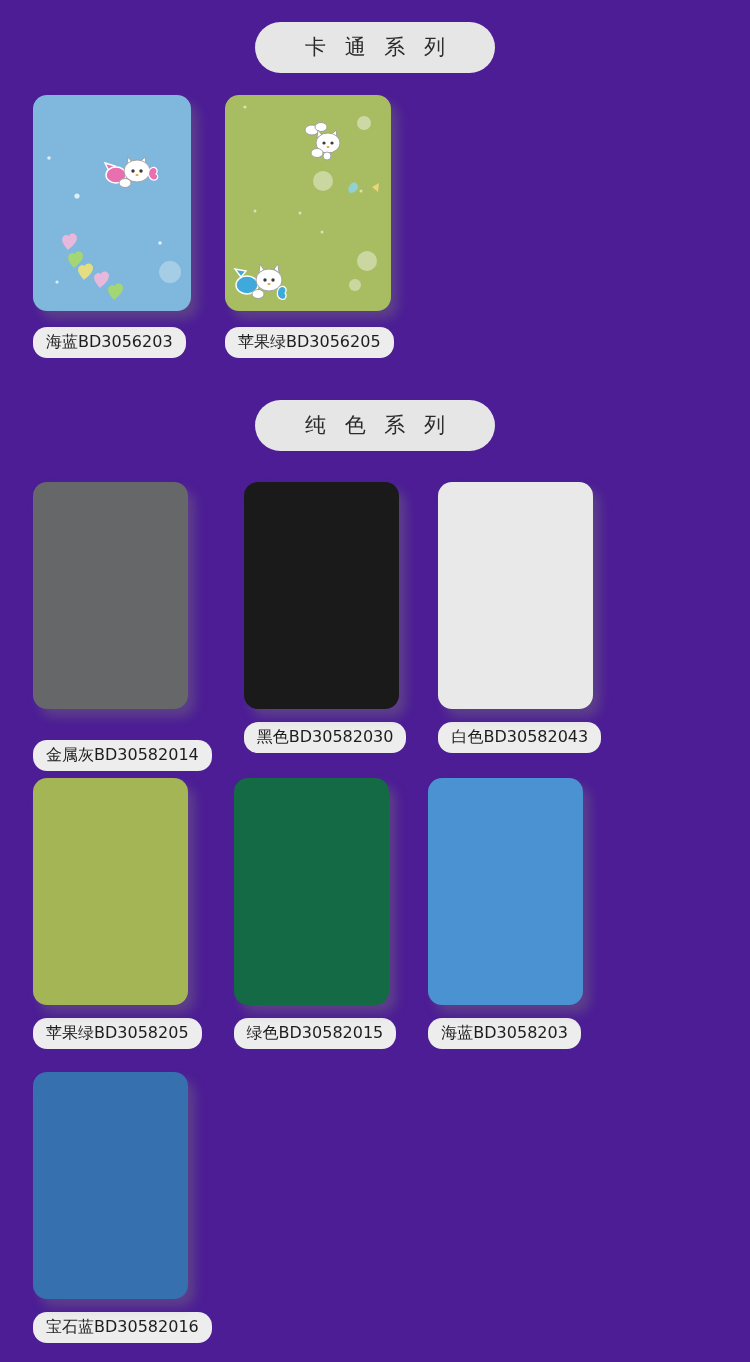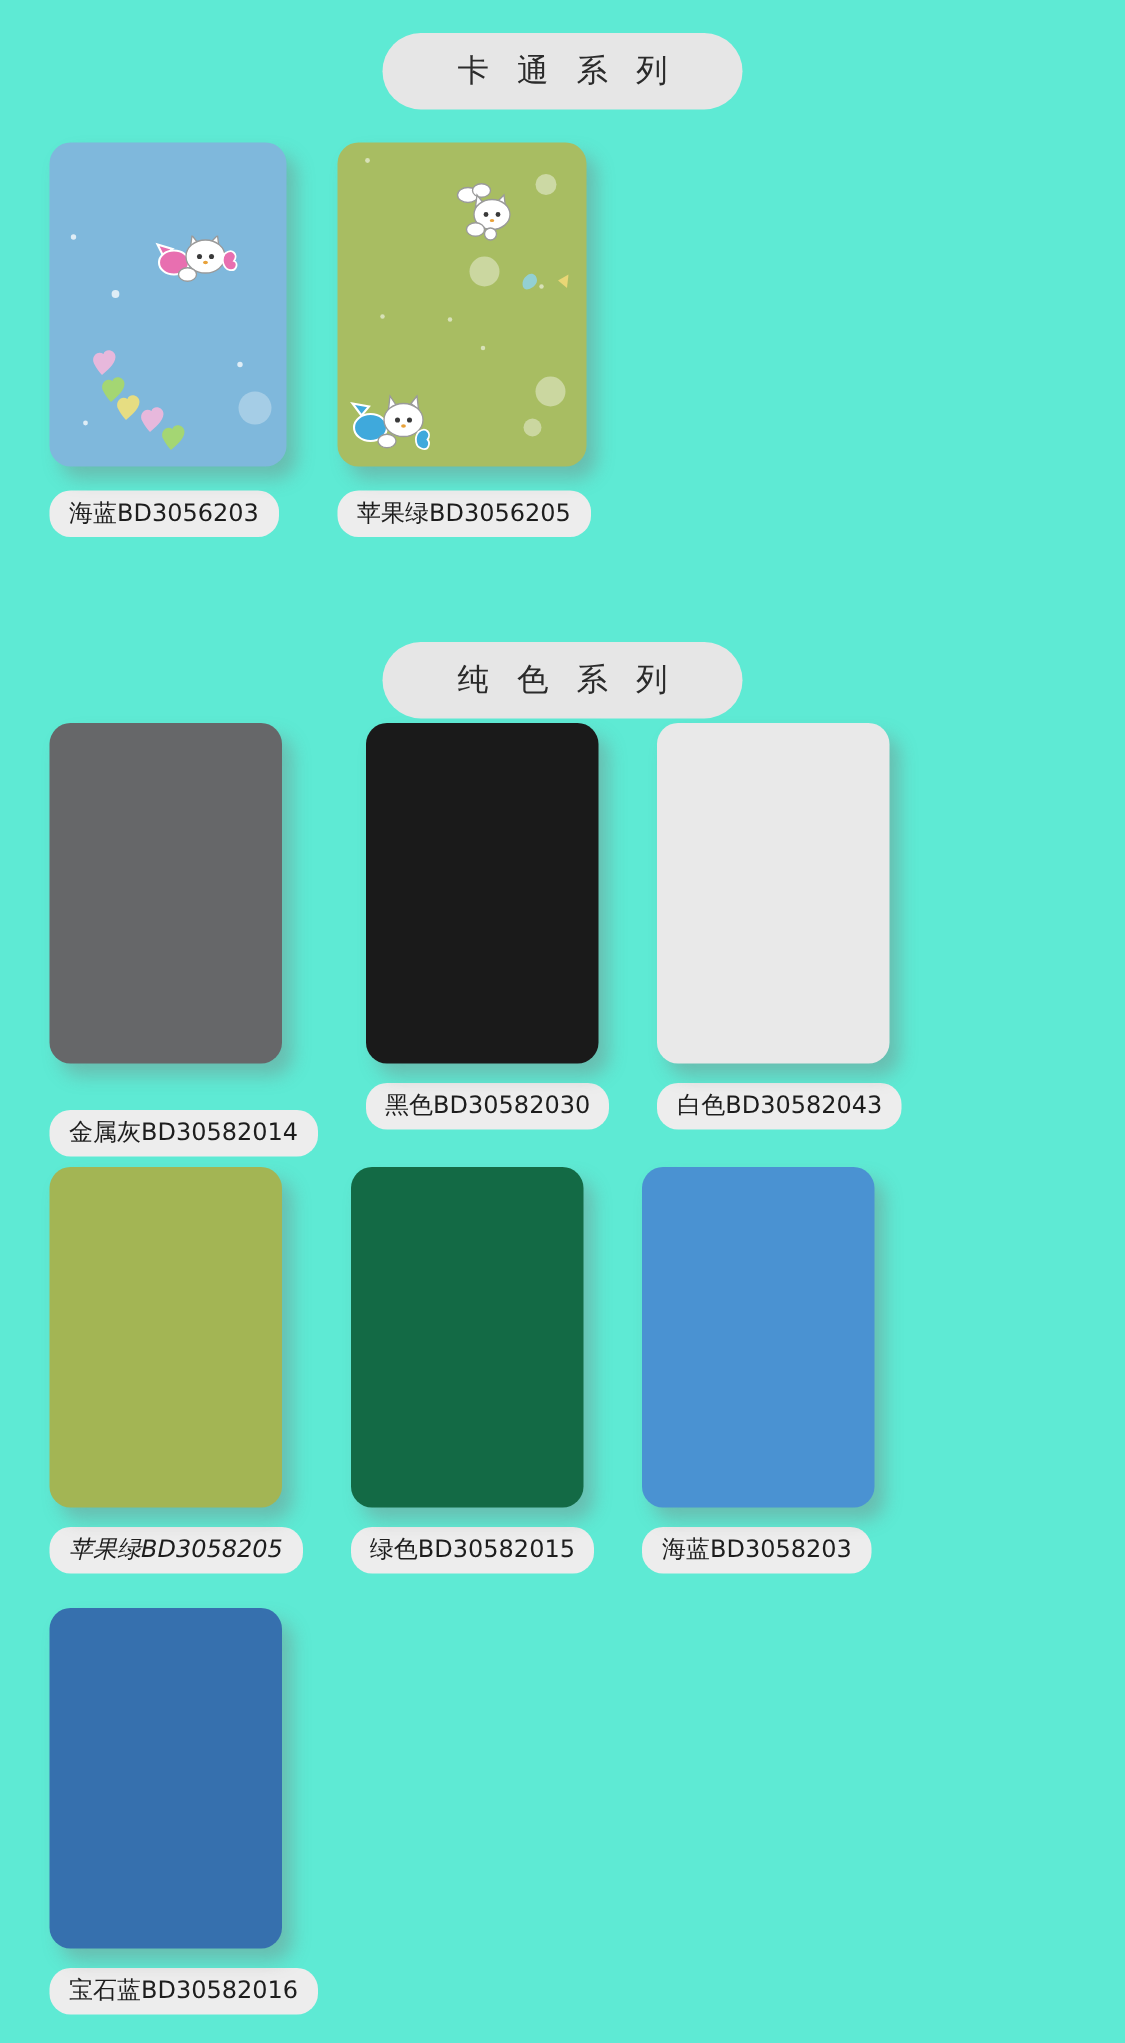--- a/index.html
+++ b/index.html
@@ -3,21 +3,21 @@
 <meta charset="utf-8">
 <style>
   * { box-sizing: border-box; margin: 0; padding: 0; }
   html, body {
     width: 750px;
     height: 1362px;
     background: #ffffff;
     font-family: "Liberation Sans", "DejaVu Sans", sans-serif;
     overflow: hidden;
   }
-  .page { position: relative; width: 750px; height: 1362px; background: #5eead4; }
+  .page { position: relative; width: 750px; height: 1362px; background: #4c1d95; }
 
   
   .section-heading {
     display: flex;
     justify-content: center;
     width: 100%;
   }
   .pill {
     background: #e6e6e6;
     border-radius: 30px;
@@ -149,41 +149,41 @@
           <circle cx="42" cy="17" r="1.7" fill="#3a3a3a"></circle>
           <ellipse cx="38" cy="21" rx="1.6" ry="1.1" fill="#E8A23A"></ellipse>
           <ellipse cx="27" cy="31" rx="6" ry="4.5" fill="#ffffff" stroke="#9a9a9a" stroke-width="0.9"></ellipse>
           <path d="M48 25 c5-4 9 1 6 5 c2 2 1 8-4 6 c-4-1-5-7-2-11z" fill="#3FA9DC" stroke="#ffffff" stroke-width="1.2"></path>
         </svg>
       </div>
       <div class="label" style="margin-top:16px;">苹果绿BD3056205</div>
     </div>
   </div>
 
-  <div class="section-heading" style="position:absolute; top:428px; left:0;justify-content:center;">
+  <div class="section-heading" style="position:absolute; top:400px; left:0;justify-content:center;">
     <div class="pill">纯 色 系 列</div>
   </div>
 
   <div class="row" style="position:absolute; top:482px; left:0;">
     <div class="cell" style="margin-right:32px;">
       <div class="card solid" style="background:#666769;"></div>
       <div class="label" style="margin-top:31px;">金属灰BD30582014</div>
     </div>
     <div class="cell" style="margin-right:32px;">
       <div class="card solid" style="background:#1A1A1A;"></div>
       <div class="label" style="margin-top:13px;">黑色BD30582030</div>
     </div>
     <div class="cell">
       <div class="card solid" style="background:#E9E9E9;"></div>
       <div class="label" style="margin-top:13px;">白色BD30582043</div>
     </div>
   </div>
 
   <div class="row" style="position:absolute; top:778px; left:0;">
-    <div class="cell" style="margin-right:32px;font-style:italic;">
+    <div class="cell" style="margin-right:32px;">
       <div class="card solid" style="background:#A3B554;"></div>
       <div class="label" style="margin-top:13px;">苹果绿BD3058205</div>
     </div>
     <div class="cell" style="margin-right:32px;text-align:center;">
       <div class="card solid" style="background:#136A45;"></div>
       <div class="label" style="margin-top:13px;">绿色BD30582015</div>
     </div>
     <div class="cell">
       <div class="card solid" style="background:#4A92D2;"></div>
       <div class="label" style="margin-top:13px;">海蓝BD3058203</div>

